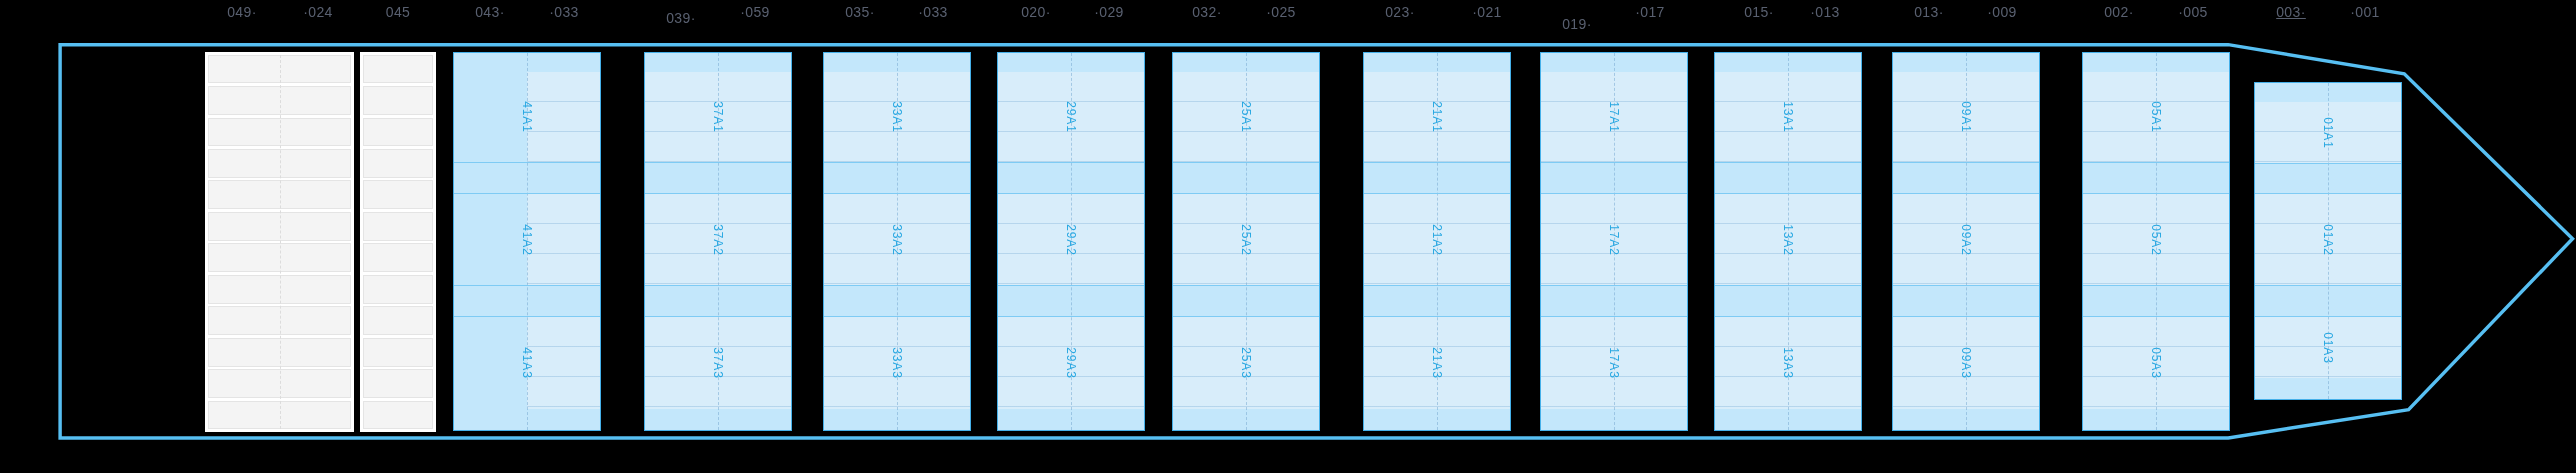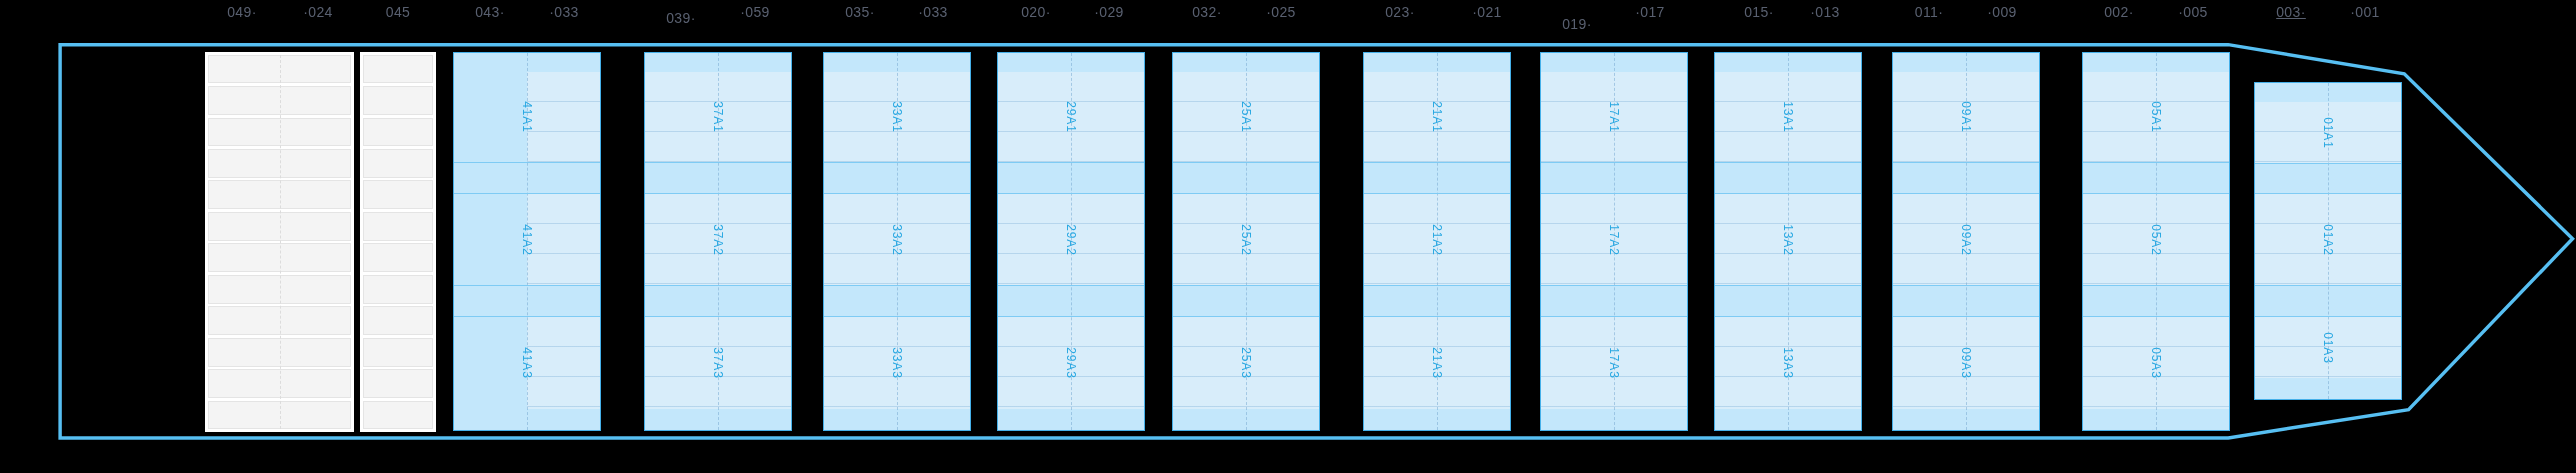--- a/index.html
+++ b/index.html
@@ -55,21 +55,21 @@
       <span class="axis-label" style="left: 1036px;">020·</span>
       <span class="axis-label" style="left: 1109px;">·029</span>
       <span class="axis-label" style="left: 1207px;">032·</span>
       <span class="axis-label" style="left: 1281px;">·025</span>
       <span class="axis-label" style="left: 1400px;">023·</span>
       <span class="axis-label" style="left: 1473px; margin-left: 14px;">·021</span>
       <span class="axis-label" style="left: 1577px; margin-top: 12px;">019·</span>
       <span class="axis-label" style="left: 1650px;">·017</span>
       <span class="axis-label" style="left: 1751px; margin-left: 8px;">015·</span>
       <span class="axis-label" style="left: 1825px;">·013</span>
-      <span class="axis-label" style="left: 1929px;">011·</span>
+      <span class="axis-label" style="left: 1929px;">013·</span>
       <span class="axis-label" style="left: 2002px;">·009</span>
       <span class="axis-label" style="left: 2119px;">002·</span>
       <span class="axis-label" style="left: 2193px;">·005</span>
       <span class="axis-label" style="left: 2291px; text-decoration: underline;">003·</span>
       <span class="axis-label" style="left: 2365px;">·001</span>
     </div>
   <div id="bays-layer">
       <div class="white-section" style="left: 205px; width: 149px;">
         <div class="white-cell"></div>
         <div class="white-cell"></div>

